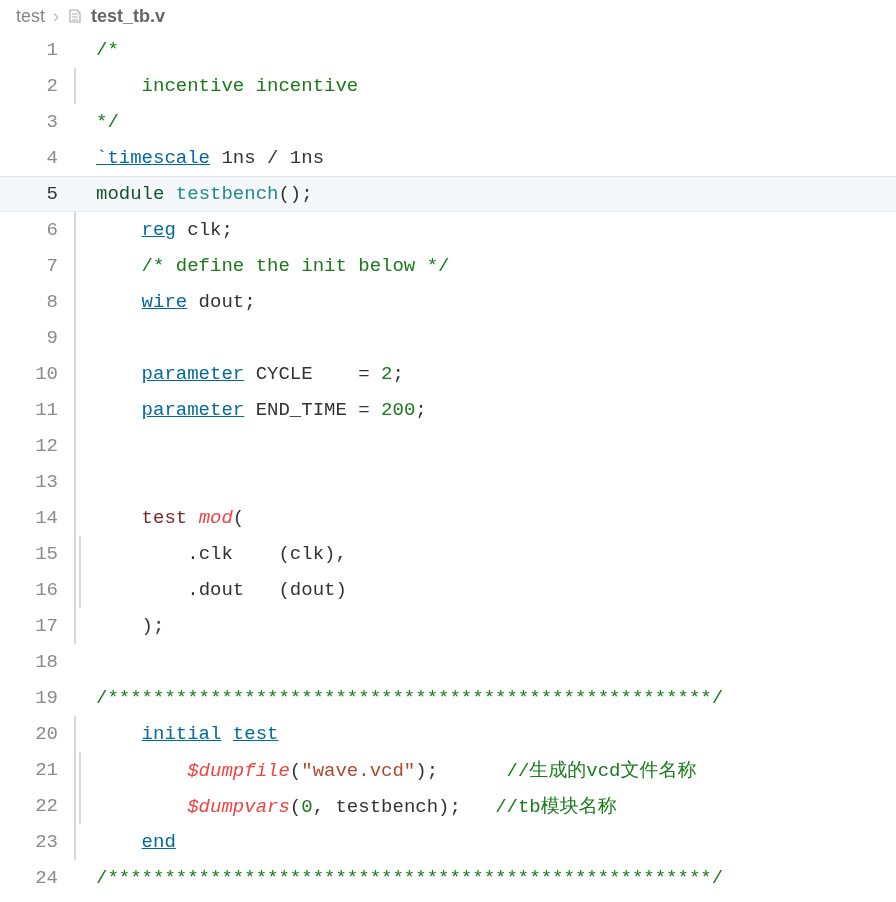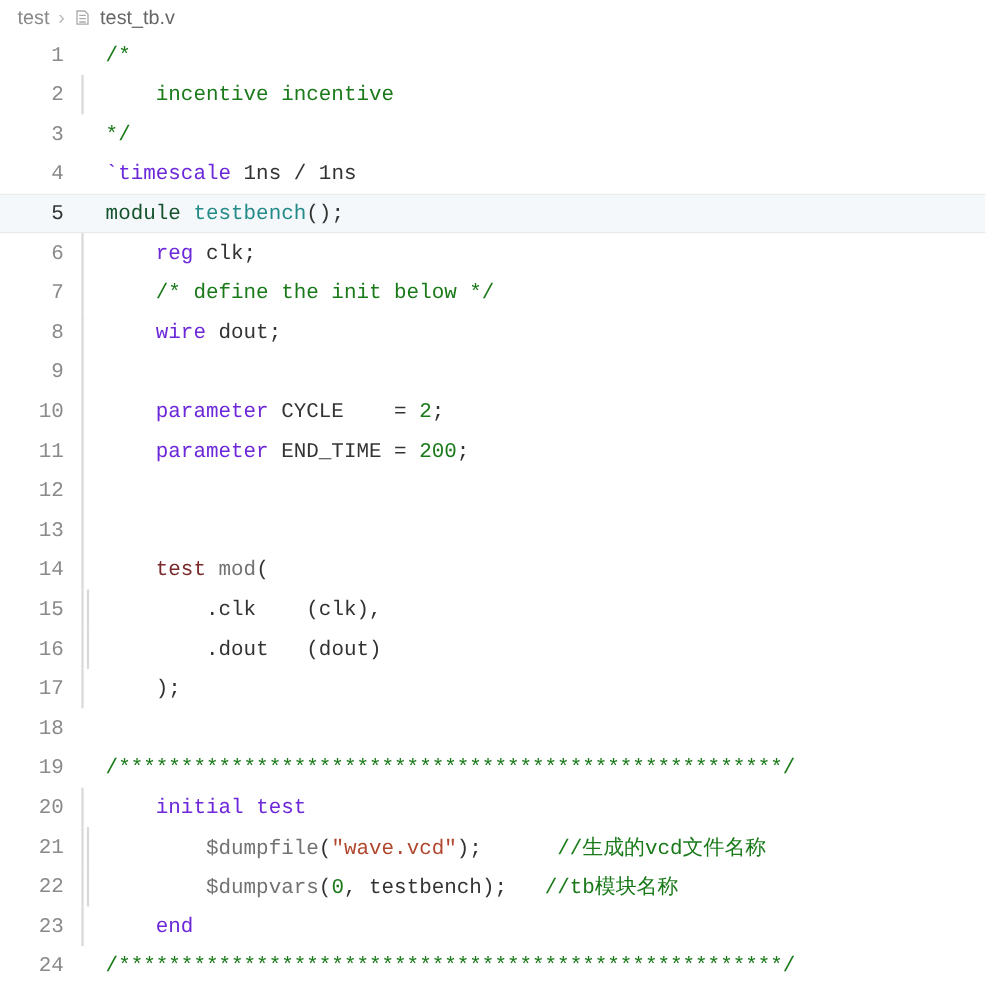--- a/index.html
+++ b/index.html
@@ -22,21 +22,21 @@
     color: #888;
     font-family: -apple-system, BlinkMacSystemFont, "Segoe UI", sans-serif;
     gap: 8px;
   }
   .breadcrumb .sep { color: #bbb; }
   .file-icon {
     display: inline-flex;
     width: 16px; height: 16px;
     color: #aaa;
   }
-  .breadcrumb .file { color: #666; }
+  .breadcrumb .file { color: #666; font-weight: bold; }
   .editor {
     display: flex;
     flex-direction: column;
   }
   .line {
     display: flex;
     height: 36px;
     align-items: center;
     white-space: pre;
   }
@@ -61,25 +61,25 @@
   }
   .bar {
     width: 2px;
     height: 36px;
     background: #d8d8d8;
     margin-right: 3px;
   }
   .code { flex: 1; }
   .c-comment { color: #1a7a1a; }
   .c-str { color: #b04830; }
-  .c-kw { color: #6d28d9; }
+  .c-kw { color: #0369a1; text-decoration: underline; }
   .c-module { color: #14532d; }
   .c-type { color: #248a8a; }
   .c-num { color: #1a7a1a; }
-  .c-fn { color: #737373; }
+  .c-fn { color: #ef4444; font-style: italic; }
   .c-op { color: #333; }
   .c-test { color: #7a2a2a; }
 </style>
 </head>
 <body>
 
 <div class="breadcrumb">
   <span>test</span>
   <span class="sep">›</span>
   <span class="file-icon">

